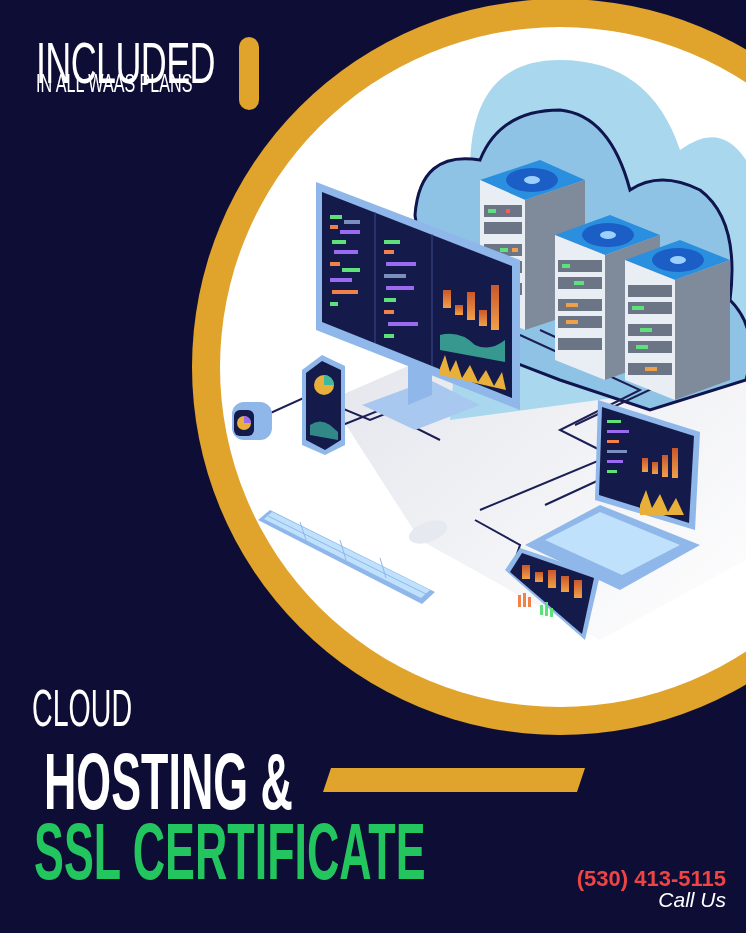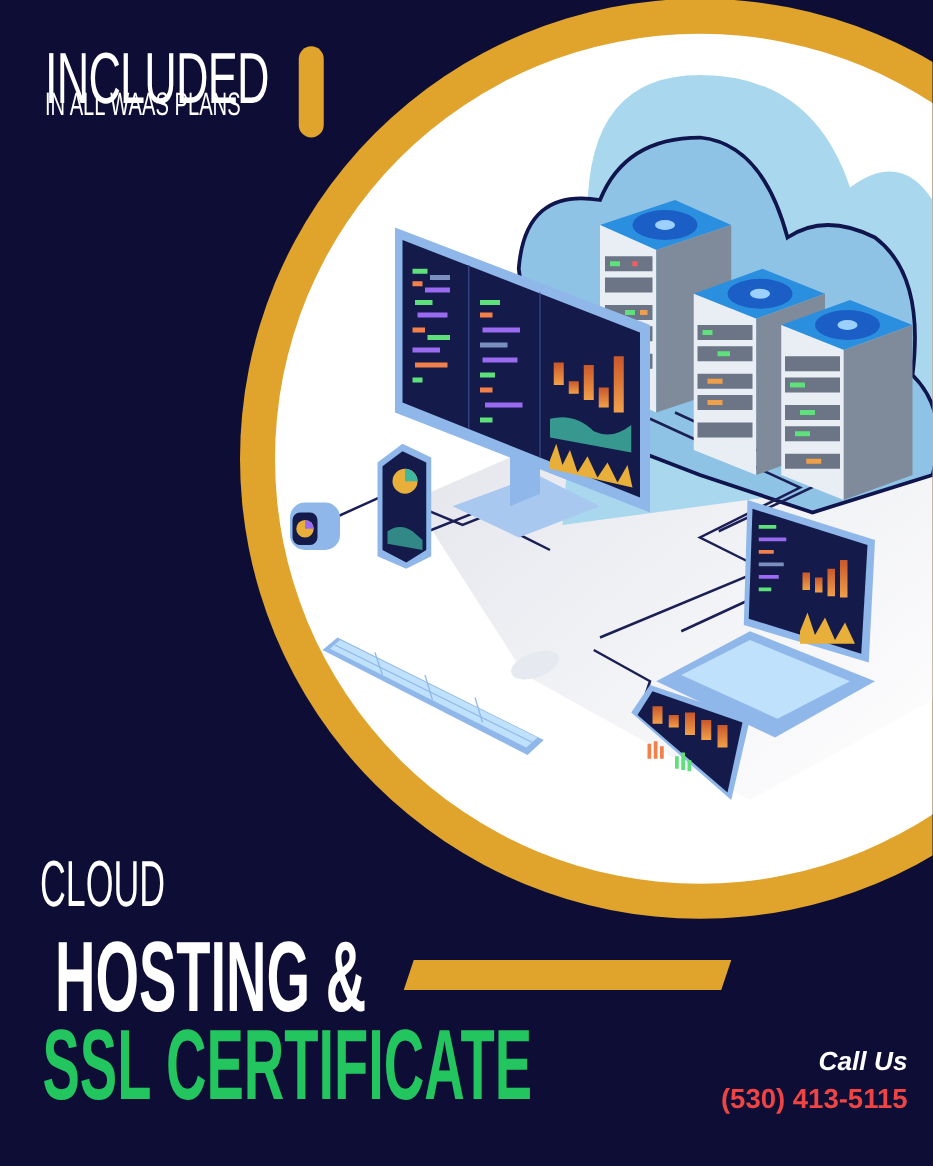--- a/index.html
+++ b/index.html
@@ -11,21 +11,21 @@
   .headline-included .cond { transform:scaleX(0.62); }
   .sub-plans { left:36px; top:70px; color:#ffffff; font-weight:400; font-size:26px; line-height:26px; }
   .sub-plans .cond { transform:scaleX(0.62); }
   .pill { left:239px; top:37px; width:20px; height:73px; border-radius:10px; background:#e0a32c; }
   .t-cloud { left:32px; top:668px; color:#ffffff; font-weight:400; font-size:52px; line-height:80px; }
   .t-cloud .cond { transform:scaleX(0.55); font-weight:300; -webkit-text-stroke:0; }
   .t-hosting { left:44px; top:742px; color:#ffffff; font-weight:700; font-size:80px; line-height:80px; }
   .t-hosting .cond { transform:scaleX(0.56); }
   .t-ssl { left:34px; top:812px; color:#22c55e; font-weight:700; font-size:80px; line-height:80px; }
   .t-ssl .cond { transform:scaleX(0.56); }
-  .call-us { right:20px; top:838px; color:#ffffff; font-style:italic; font-size:21px; line-height:24px; text-align:right; font-weight:700; }
+  .call-us { right:20px; top:888px; color:#ffffff; font-style:italic; font-size:21px; line-height:24px; text-align:right; font-weight:400; }
   .phone { right:20px; top:866px; color:#ef4444; font-weight:700; font-size:22px; line-height:26px; text-align:right; }
 </style>
 </head>
 <body>
 
 <svg id="ring" class="abs" viewBox="0 0 746 933" xmlns="http://www.w3.org/2000/svg">
   <defs>
     <clipPath id="innerClip">
         <circle cx="560" cy="367" r="340"></circle>
       </clipPath>

